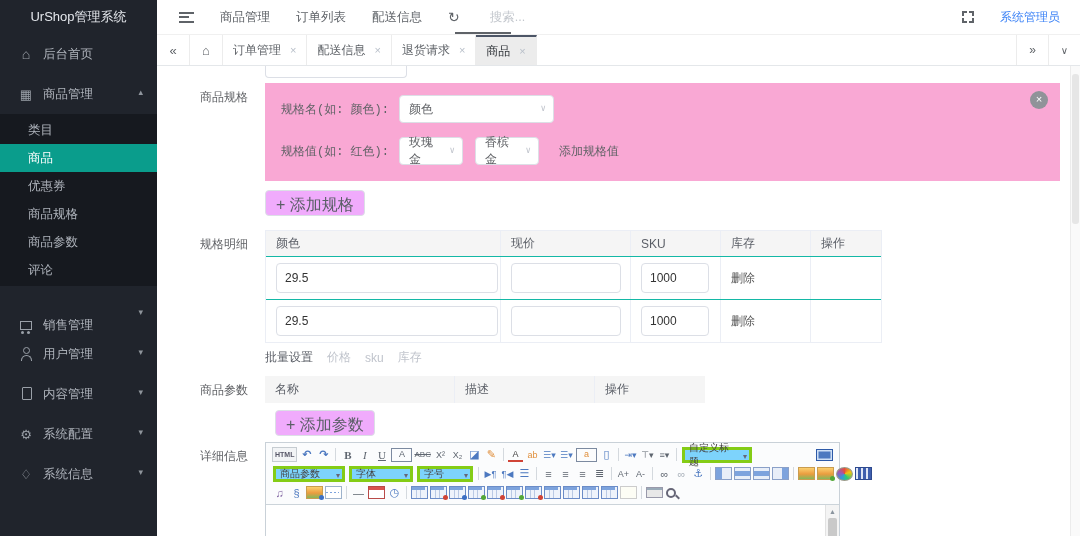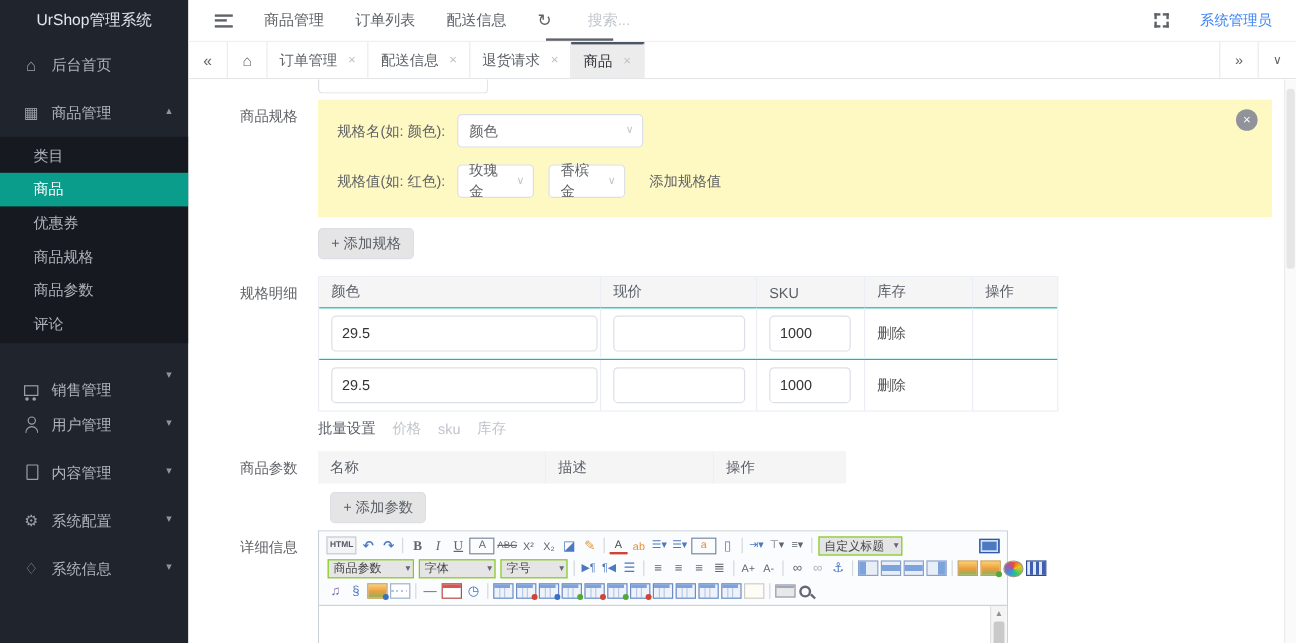--- a/index.html
+++ b/index.html
@@ -68,31 +68,31 @@
   .g-down::after{content:"∨";font-size:10px;}
 
   
   .content{position:relative;flex:1;background:#fff;overflow:hidden;}
   .scrolltrack{position:absolute;right:0;top:0;bottom:0;width:9px;background:#fafafa;border-left:1px solid #ececec;}
   .scrollthumb{position:absolute;right:1px;top:8px;width:7px;height:150px;border-radius:3px;background:#e6e6e6;}
   .cutoff-input{position:absolute;top:0;left:108px;width:140px;height:11px;border:1px solid #dcdfe6;border-top:none;border-radius:0 0 4px 4px;}
   .frow{display:flex;align-items:flex-start;}
   .flabel{width:91px;padding:6px 17px 0 0;flex-shrink:0;text-align:right;font-size:12px;color:#606266;}
   
-  .spec-panel{position:relative;width:795px;box-sizing:border-box;background:#fef9c3;padding:12px 16px 16px;}
+  .spec-panel{position:relative;width:795px;box-sizing:border-box;background:#f9a8d4;padding:12px 16px 16px;font-family:Liberation Mono, monospace;}
   .spec-line{display:flex;align-items:center;font-size:12px;color:#606266;height:28px;}
   .spec-line + .spec-line{margin-top:14px;}
   .spec-line .ltext{margin-right:10px;}
   .sel{position:relative;background:#fff;border:1px solid #dcdfe6;border-radius:4px;height:28px;box-sizing:border-box;display:inline-flex;align-items:center;padding:0 20px 0 9px;font-size:12px;color:#606266;cursor:pointer;}
   .sel::after{content:"∨";position:absolute;right:7px;top:7px;font-size:9px;color:#c0c4cc;}
   .w155{width:155px;} .w64{width:64px;margin-right:12px;}
   .addval{margin-left:8px;color:#606266;cursor:pointer;}
   .panel-x{position:absolute;top:8px;right:12px;width:18px;height:18px;border-radius:50%;background:#909399;color:#fff;display:flex;align-items:center;justify-content:center;font-size:11px;cursor:pointer;}
   .panel-x::after{content:"×";}
-  .btn{border:1px solid #dcdfe6;background:#e5e5e5;border-radius:4px;font-size:12px;color:#5a5e66;padding:6px 10px;cursor:pointer;line-height:1;height:26px;box-sizing:border-box;}
+  .btn{border:1px solid #dcdfe6;background:#f0abfc;border-radius:4px;font-size:16px;color:#5a5e66;padding:6px 10px;cursor:pointer;line-height:1;height:26px;box-sizing:border-box;}
   
   .dtable{width:617px;border:1px solid #ebeef5;box-sizing:border-box;}
   .dhead{display:flex;background:#f5f5f5;height:25px;align-items:center;font-size:12px;color:#5a5e66;}
   .dhead .c,.drow .c{box-sizing:border-box;padding-left:10px;border-right:1px solid #ebeef5;height:100%;display:flex;align-items:center;}
   .dhead .c:last-child,.drow .c:last-child{border-right:none;}
   .c1{width:235px;} .c2{width:130px;} .c3{width:90px;} .c4{width:90px;} .c5{width:70px;}
   .drow{display:flex;height:42px;align-items:flex-end;border-top:1px solid #14b8a6;font-size:12px;color:#555;}
   .inp{border:1px solid #dcdfe6;border-radius:4px;height:30px;font-size:12px;color:#333;padding:0 8px;box-sizing:border-box;outline:none;}
   .iw1{width:222px;} .iw2{width:110px;} .iw3{width:68px;}
   .del{cursor:pointer;color:#555;}
@@ -105,21 +105,21 @@
   .phead .pc{box-sizing:border-box;padding-left:10px;border-right:1px solid #ebeef5;height:100%;display:flex;align-items:center;}
   .phead .pc:last-child{border-right:none;}
   .pc1{width:190px;} .pc2{width:140px;} .pc3{width:110px;}
   
   .editor{width:575px;border:1px solid #c9d1d8;box-sizing:border-box;background:#fff;}
   .toolbar{background:#fbfcfd;border-bottom:1px solid #ccd4da;padding:2px 2px;}
   .trow{display:flex;align-items:center;height:19px;padding:0 3px;}
   .ti{height:16px;min-width:15px;margin:0 1px;display:inline-flex;align-items:center;justify-content:center;font-size:11px;color:#5a7ab8;cursor:pointer;flex-shrink:0;}
   .tsep{width:1px;height:13px;background:#d4d9de;margin:0 3px;flex-shrink:0;}
   .tspacer{flex:1;}
-  .tsel{position:relative;height:16px;border:1px solid #84cc16;background:#e5e5e5;display:inline-flex;align-items:center;font-size:10px;color:#444;padding:0 14px 0 4px;margin:0 2px;box-sizing:border-box;cursor:pointer;flex-shrink:0;}
+  .tsel{position:relative;height:16px;border:3px solid #84cc16;background:#7dd3fc;display:inline-flex;align-items:center;font-size:10px;color:#444;padding:0 14px 0 4px;margin:0 2px;box-sizing:border-box;cursor:pointer;flex-shrink:0;}
   .tsel::after{content:"▾";position:absolute;right:2px;top:2px;font-size:8px;color:#667;}
   .w66{width:70px;} .w72{width:72px;} .w64b{width:64px;} .w58{width:56px;}
   .bold{font-weight:700;} .ital{font-style:italic;} .unl{text-decoration:underline;}
   .serif{font-family:"Liberation Serif","DejaVu Serif",serif;}
   .strik{text-decoration:line-through;font-size:8px;}
   .bx{border:1px solid #7c8aa0;height:12px;line-height:11px;padding:0 2px;font-size:9px;}
   .gry{color:#5f6670;} .lgry{color:#aab2bb;} .blu{color:#4d79c0;} .org{color:#e08f3c;} .pur{color:#8064a2;}
   .tiny{font-size:9px;}
   .fcol{color:#444;border-bottom:2px solid #d04437;height:12px;}
   .htmlbtn{font-size:7px;font-weight:700;color:#556;border:1px solid #c6ccd1;background:#f2f4f6;padding:0 2px;height:13px;line-height:12px;}

